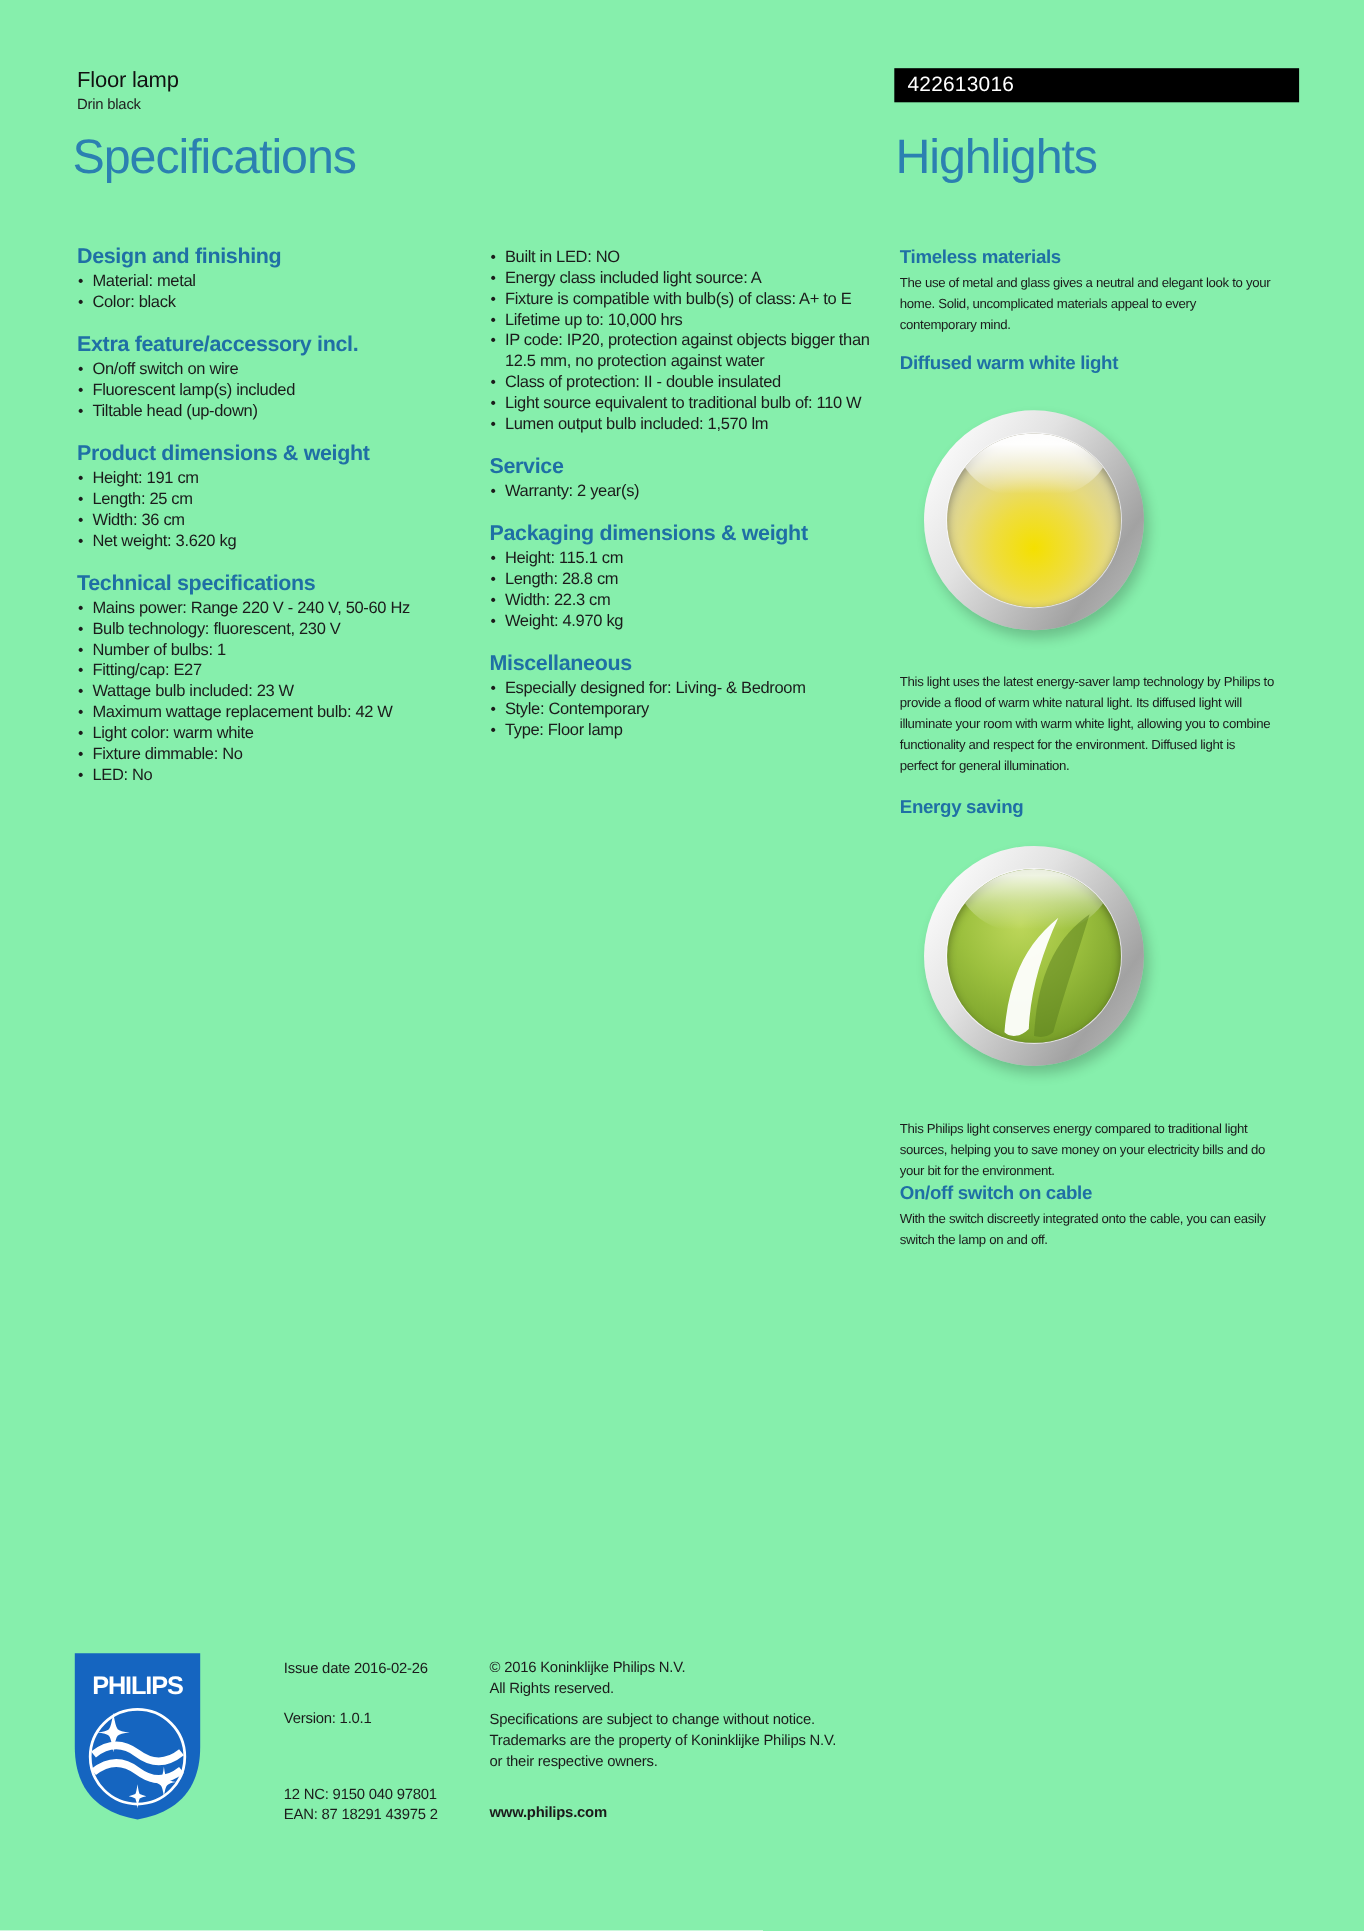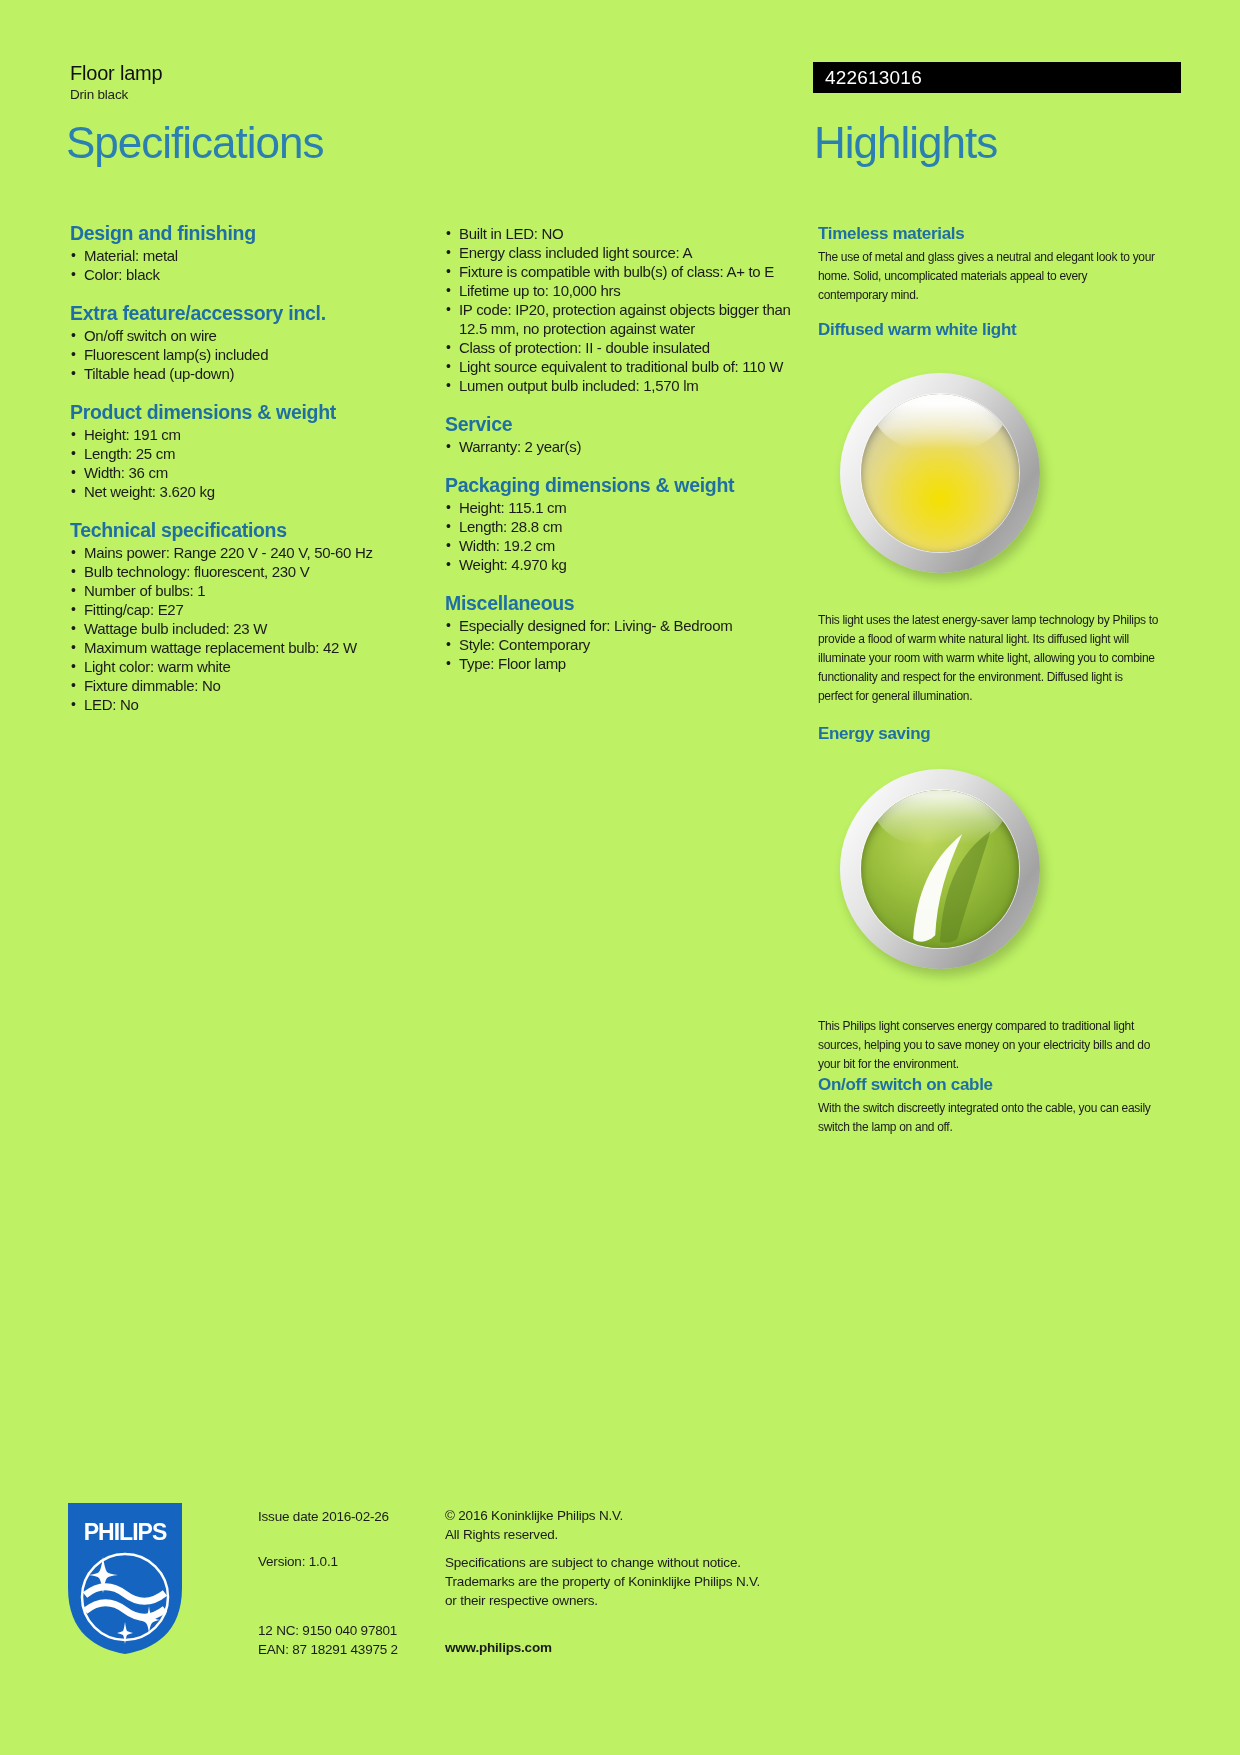--- a/index.html
+++ b/index.html
@@ -1,17 +1,17 @@
 <!DOCTYPE html>
 <html><head>
 <meta charset="utf-8">
 <style>
   html,body{margin:0;padding:0;background:#ffffff;}
   .page{
-    position:relative;width:1240px;height:1755px;background:#bef264;overflow:hidden;
+    position:relative;width:1240px;height:1755px;background:#86efac;overflow:hidden;
     font-family:"Liberation Sans","DejaVu Sans",sans-serif;color:#1b1b1b;
   }
   
   .product-type{position:absolute;left:70px;top:62px;font-size:20px;letter-spacing:-0.2px;color:#111;}
   .product-name{position:absolute;left:70px;top:87px;font-size:13.5px;letter-spacing:-0.2px;color:#222;}
   .model-bar{
     position:absolute;left:813px;top:62px;width:368px;height:31px;background:#000;
     color:#fff;font-size:19px;line-height:31px;padding-left:12px;box-sizing:border-box;letter-spacing:0.2px;
   }
   .big-title{position:absolute;top:118px;font-size:44px;font-weight:400;color:#2b80b1;letter-spacing:-1px;}
@@ -144,21 +144,21 @@
       <div class="sec-h">Service</div>
       <ul class="bullets">
           <li>Warranty: 2 year(s)</li>
         </ul>
     </div>
     <div class="section">
       <div class="sec-h">Packaging dimensions &amp; weight</div>
       <ul class="bullets">
           <li>Height: 115.1 cm</li>
           <li>Length: 28.8 cm</li>
-          <li>Width: 19.2 cm</li>
+          <li>Width: 22.3 cm</li>
           <li>Weight: 4.970 kg</li>
         </ul>
     </div>
     <div class="section">
       <div class="sec-h">Miscellaneous</div>
       <ul class="bullets">
           <li>Especially designed for: Living- &amp; Bedroom</li>
           <li>Style: Contemporary</li>
           <li>Type: Floor lamp</li>
         </ul>

